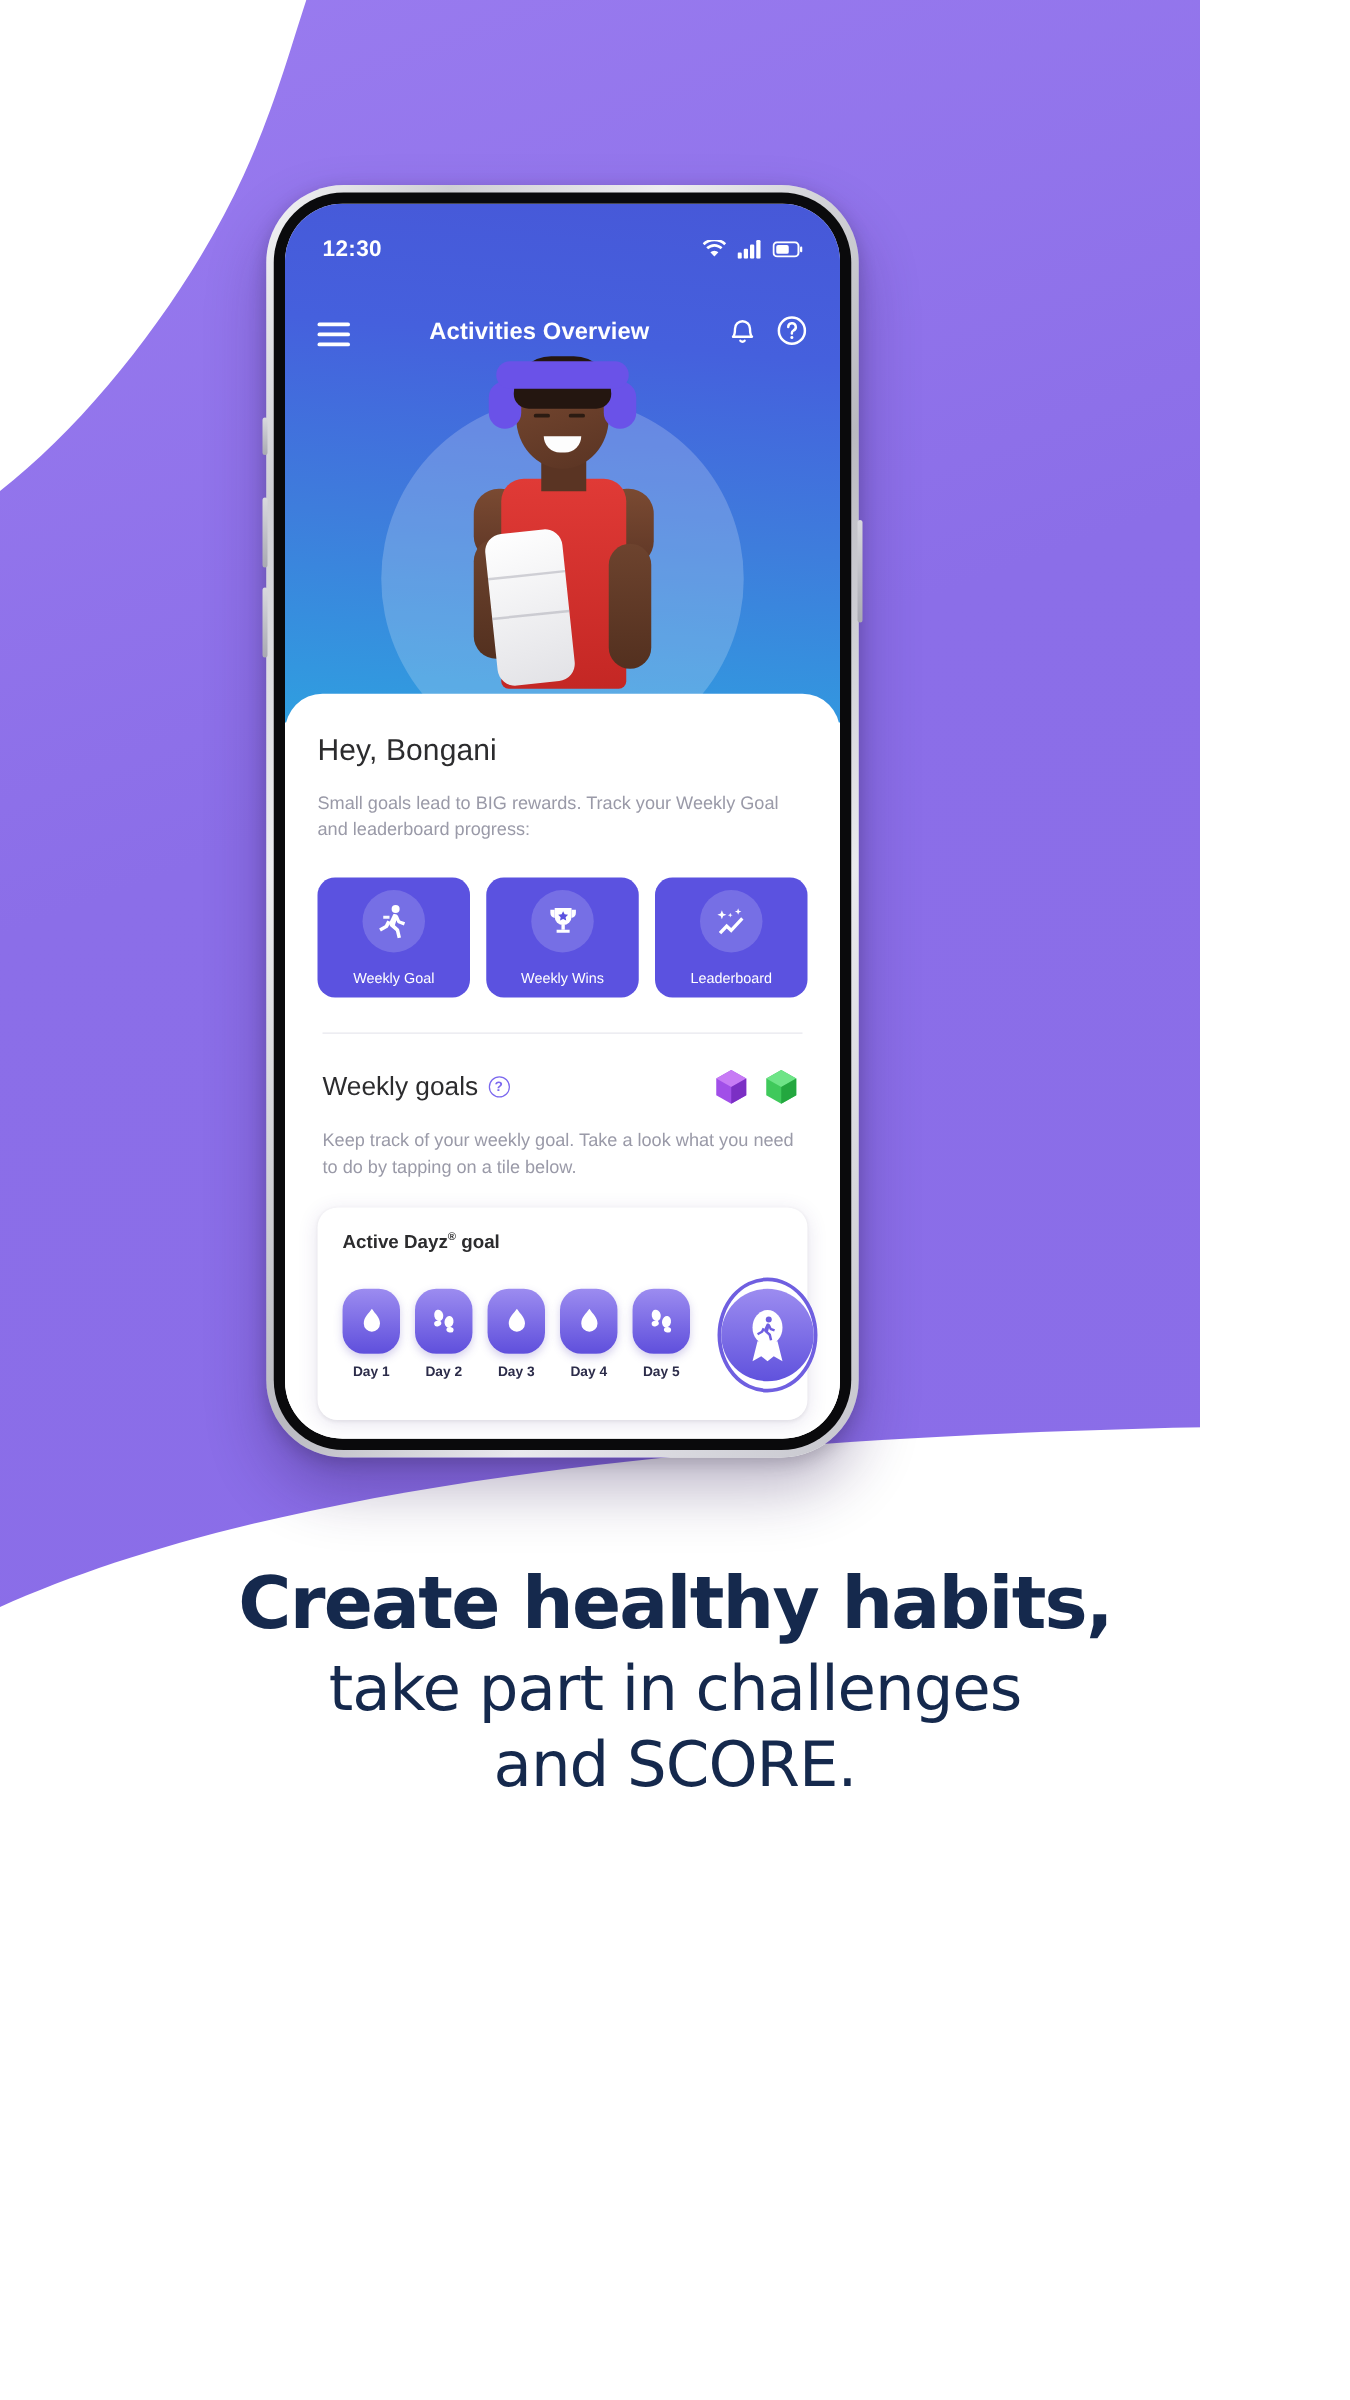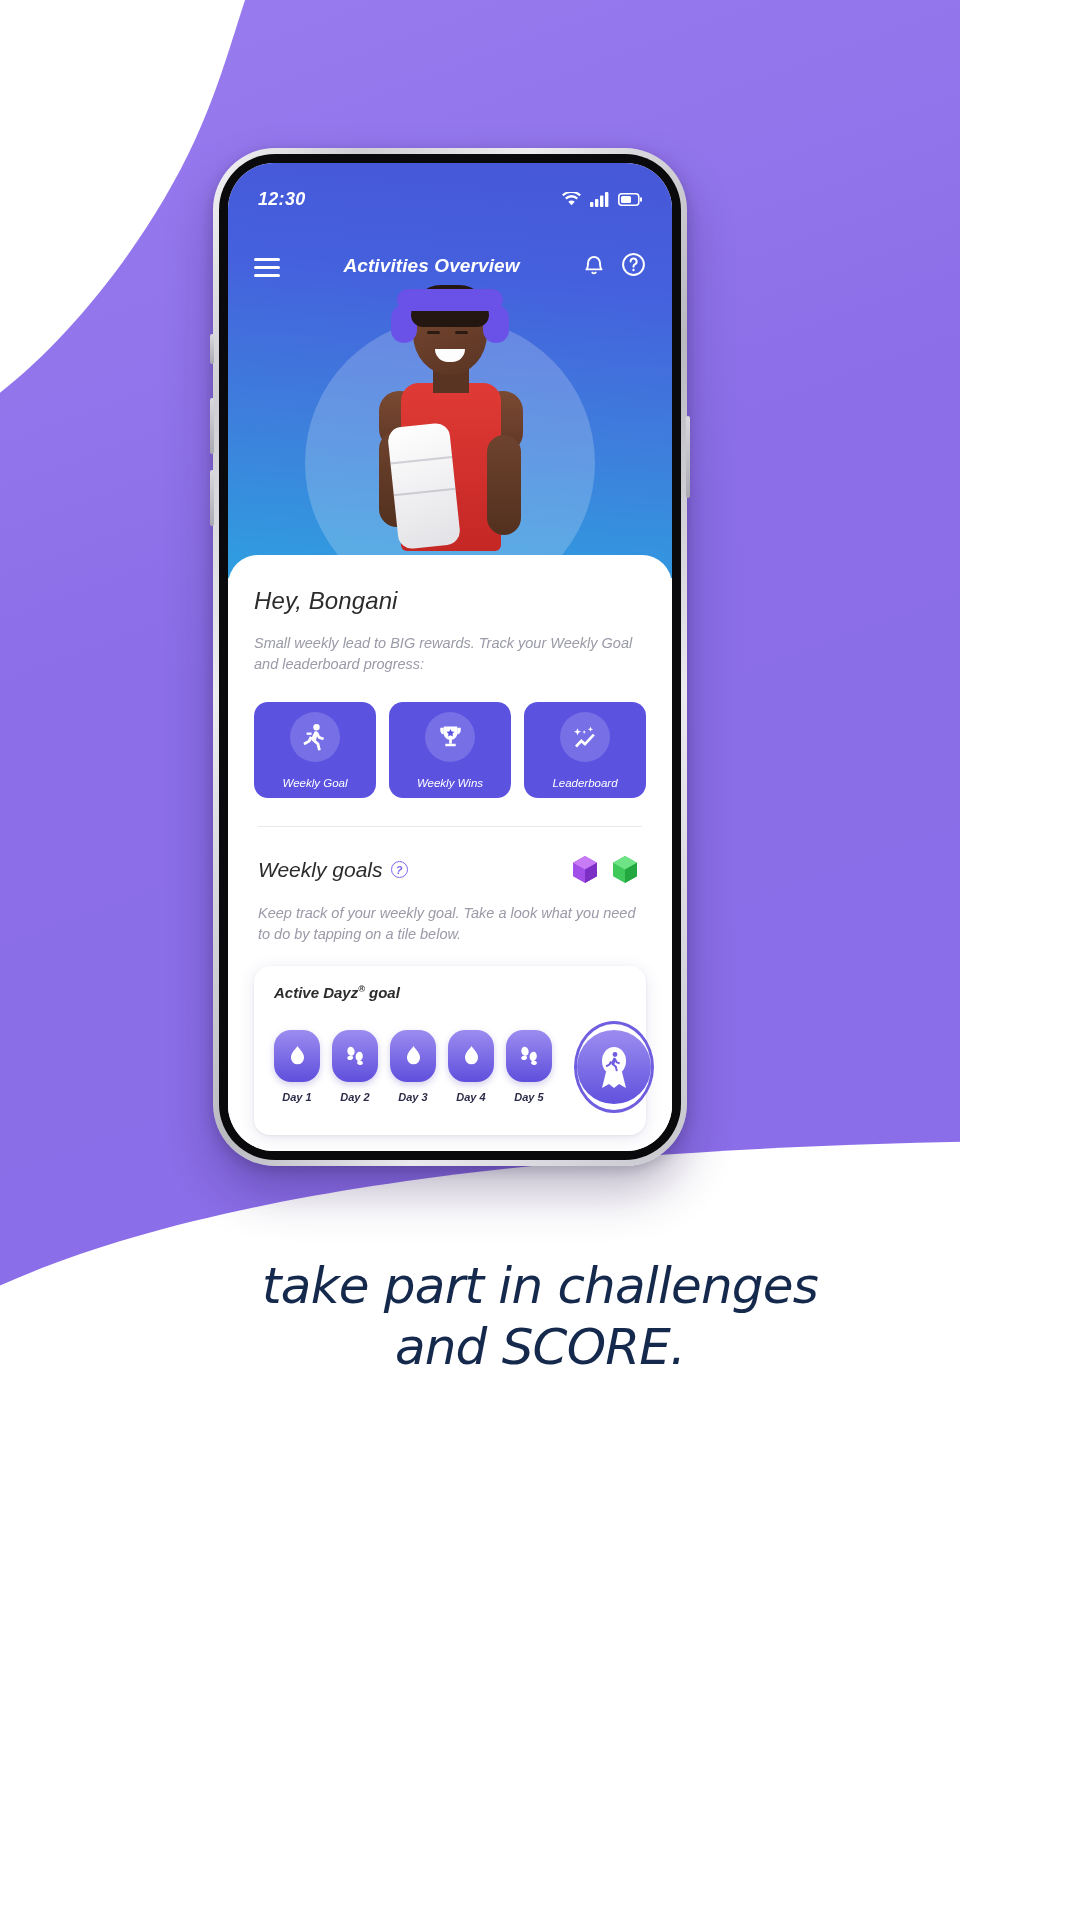--- a/index.html
+++ b/index.html
@@ -4,21 +4,21 @@
 <style>
   * { box-sizing: border-box; margin: 0; padding: 0; }
   html, body {
     width: 1080px; height: 1920px;
     font-family: "Liberation Sans", sans-serif;
     background: #ffffff;
     overflow: hidden;
   }
 
   
-  .stage { position: relative; width: 1080px; height: 1920px; overflow: hidden; background:#ffffff;font-style:italic; }
+  .stage { position: relative; width: 1080px; height: 1920px; overflow: hidden; background:#ffffff; }
 
   .purple-blob {
     position: absolute;
     left: -60px; top: -40px;
     width: 1220px; height: 1360px;
     background: linear-gradient(160deg, #9b7df0 0%, #8b6ee8 45%, #8a6de8 100%);
     border-bottom-left-radius: 0;
     clip-path: path("M 320 0 L 1220 0 L 1220 1330 L 0 1330 L 0 470 C 90 430 200 300 255 180 C 288 108 300 45 320 0 Z");
     z-index: 0;
   }
@@ -266,21 +266,21 @@
               <path d="M9.2 9.2a2.9 2.9 0 1 1 4 2.7c-.8.4-1.2 1-1.2 1.9v.4" stroke-linecap="round"></path>
               <circle cx="12" cy="17.3" r="1.15" fill="#fff" stroke="none"></circle>
             </svg>
           </div>
         </div>
       </div>
 
       <div class="sheet">
 
         <div class="greeting">Hey, Bongani</div>
-        <div class="sub-copy">Small weekly lead to BIG rewards. Track your Weekly Goal and leaderboard progress:</div>
+        <div class="sub-copy">Small goals lead to BIG rewards. Track your Weekly Goal and leaderboard progress:</div>
 
         <div class="tiles">
 
           <div class="tile">
             <div class="tile-ico">
               <svg width="26" height="28" viewBox="0 0 26 28" fill="#fff">
                 <circle cx="14.5" cy="4.2" r="3.2"></circle>
                 <path d="M12.6 8.4c1.6-.5 3.2.1 3.9 1.6l1.5 3.3 4.1 1.5-1 2.5-5-1.9-1-2.2-1.2 4 3.3 3 1.6 6.8-2.7.6-1.4-5.8-4.3-3.7c-.9-.8-1.2-2-.9-3.1z"></path>
                 <path d="M10.6 14.6 8.3 19l-5.6 3.2-1.4-2.4 4.6-2.6 1.9-3.9z"></path>
                 <path d="M4.6 9.5h5v2.4h-5z" opacity=".95"></path>
@@ -410,17 +410,18 @@
             </div>
 
           </div>
         </div>
 
       </div>
     </div>
   </div>
 
   <div class="headline">
+    <div class="hl-1">Create healthy habits,</div>
     <div class="hl-2">take part in challenges</div>
     <div class="hl-3">and SCORE.</div>
   </div>
 
 </div>
 
 </body></html>

